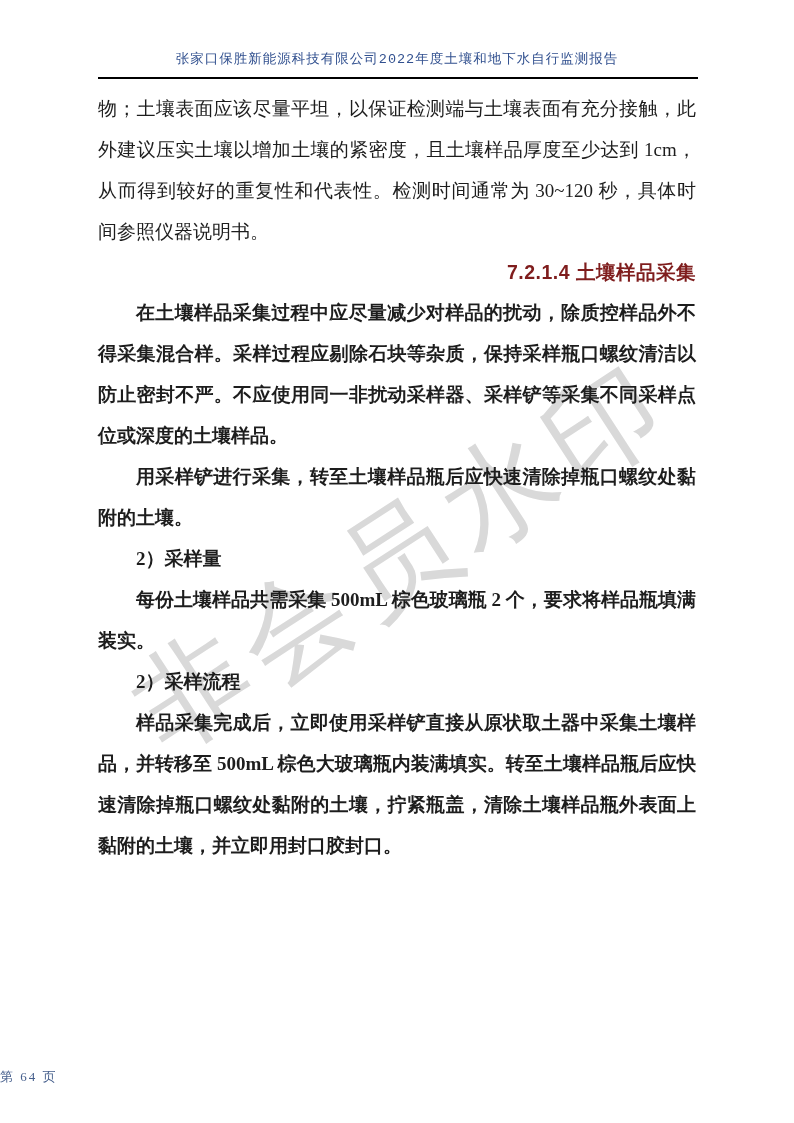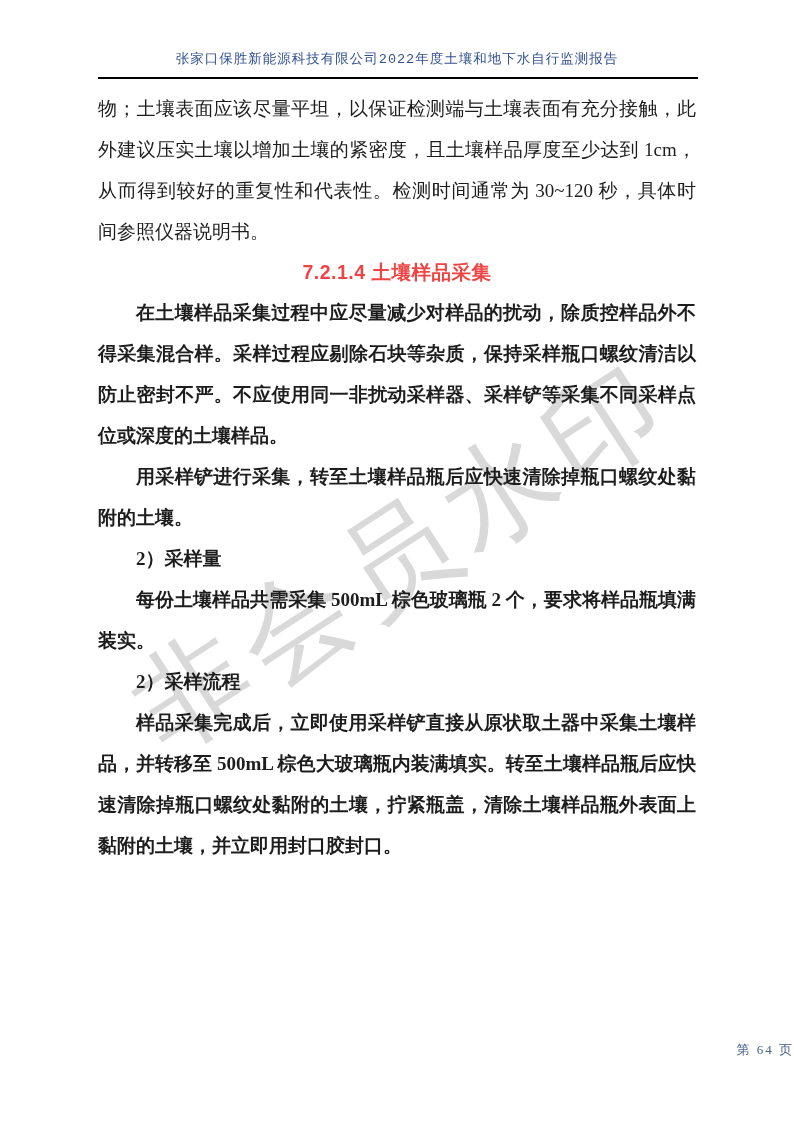--- a/index.html
+++ b/index.html
@@ -73,31 +73,31 @@
   }
   .para.indent {
     text-indent: 2em;
     font-weight: bold;
   }
   .para.heading {
     font-family: "Liberation Sans", "DejaVu Sans", sans-serif;
     font-weight: 700;
     font-size: 19.5px;
     line-height: 40px;
-    text-align: center;
-    color: #ef4444;
+    text-align: right;
+    color: #7f1d1d;
     letter-spacing: 0.5px;
   }
   
   .footer {
     position: absolute;
     left: 0;
-    top: 1040px;
+    top: 1067px;
     width: 794px;
-    text-align: right;
+    text-align: left;
   }
   .page-number {
     font-size: 13px;
     letter-spacing: 2px;
     color: var(--footer-color, #47608d);
   }
 </style>
 </head>
 <body>
 

